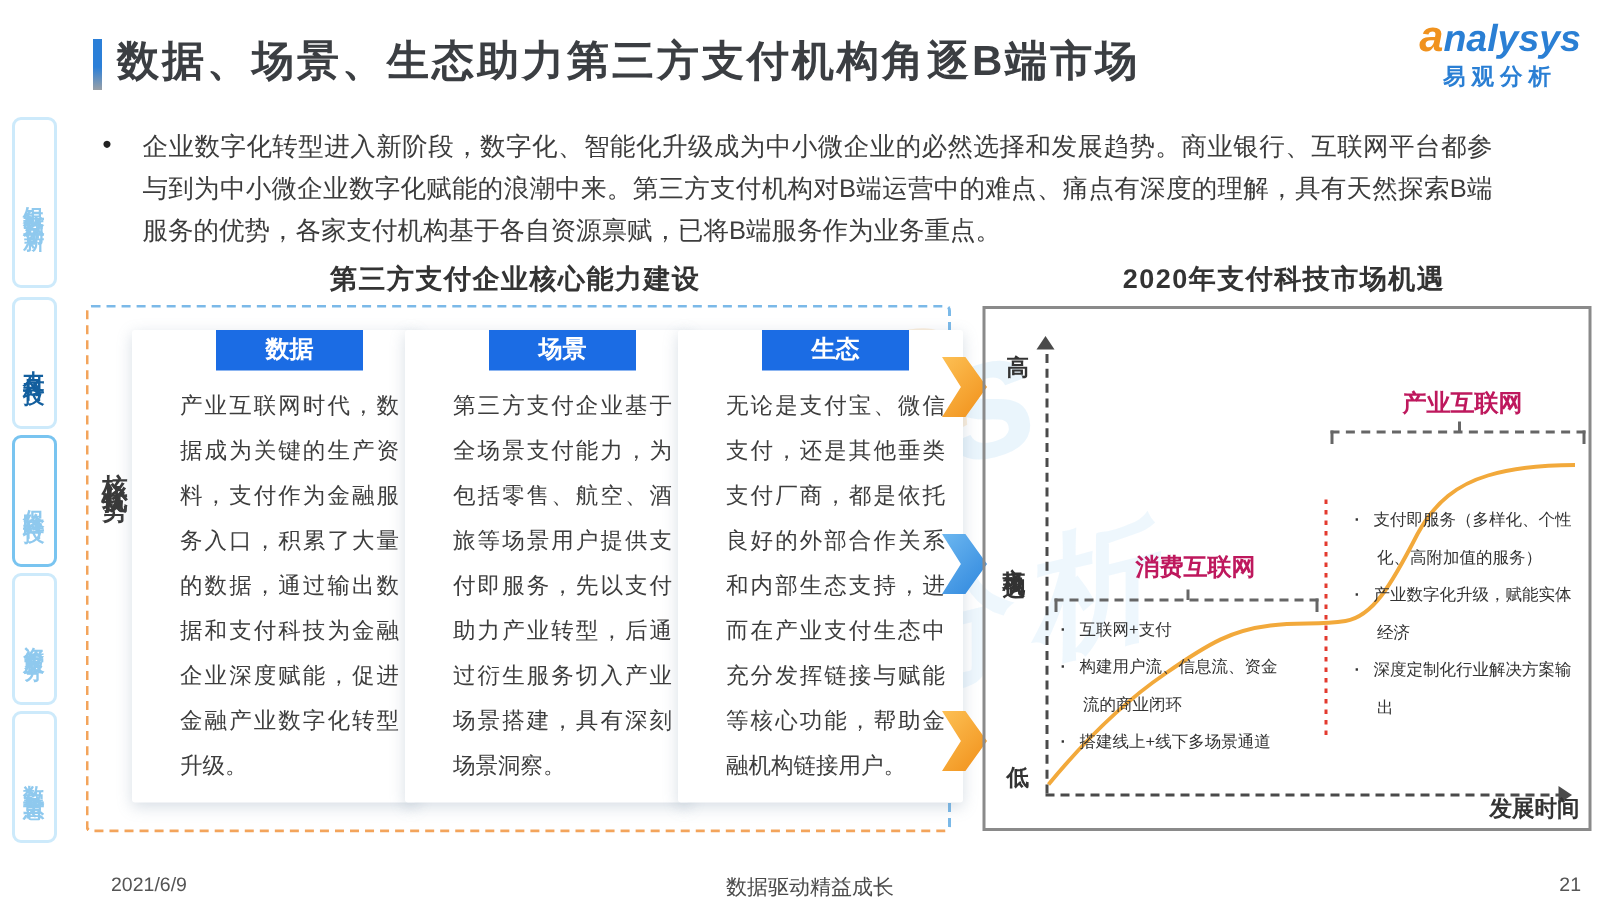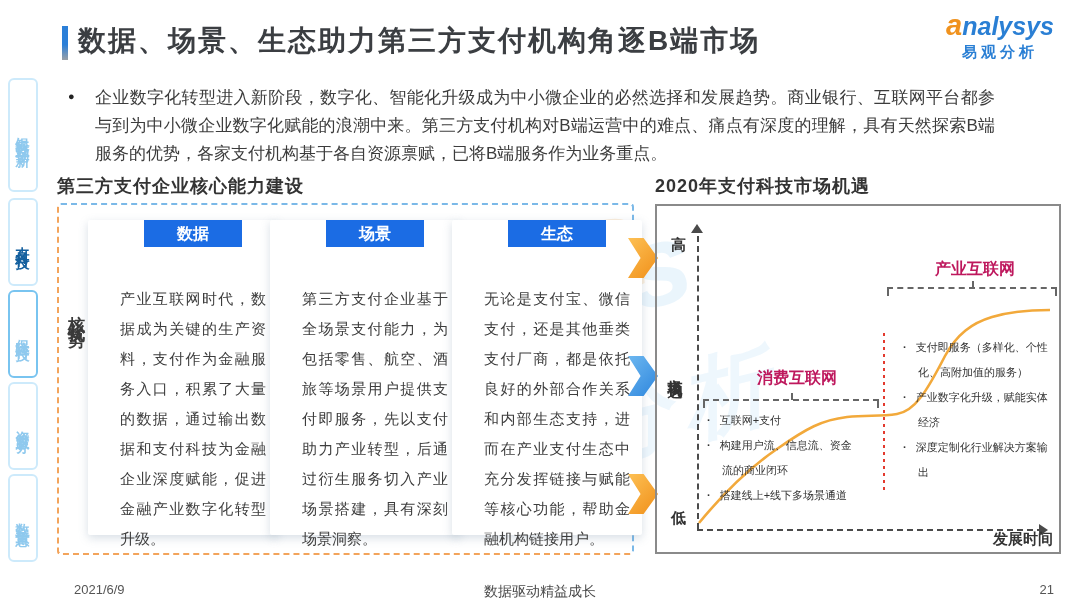--- a/index.html
+++ b/index.html
@@ -25,34 +25,34 @@
             background:#fff;color:#8fc9ee;font-weight:bold;font-size:14px;
             writing-mode:vertical-rl;text-orientation:upright;letter-spacing:3px;
             display:flex;align-items:center;justify-content:center;}
   .side-tab.active{color:#135f9e;}
   .side-tab.hl{border-color:#79c4f0;}
   
   .intro-bullet{position:absolute;left:68px;top:90px;font-size:11px;color:#222;}
   .intro{position:absolute;left:95px;top:84px;width:900px;font-size:17px;line-height:28px;
          color:#3c3c3c;text-align:justify;}
   
-  .sec-title{position:absolute;top:174px;font-size:18px;font-weight:bold;color:#333;letter-spacing:1px;}
+  .sec-title{position:absolute;top:174px;font-size:18px;font-weight:bold;color:#333;text-align:center;letter-spacing:1px;}
   .sec-title.left{left:57px;width:573px;}
   .sec-title.right{left:655px;width:402px;}
   
   .cap-box{position:absolute;left:57px;top:203px;width:573px;height:348px;border-radius:4px;
            border:2px dashed #f3a45b;border-top-color:#7bb9e8;border-right-color:#7bb9e8;}
   .core-label{position:absolute;left:60px;top:302px;width:28px;writing-mode:vertical-rl;
               text-orientation:upright;font-weight:bold;font-size:17px;color:#3a3a3a;letter-spacing:5px;}
   .card{position:absolute;top:220px;width:170px;height:315px;background:#fff;border-radius:2px;
         box-shadow:0 3px 10px rgba(110,135,160,0.28);padding-left:20px;}
   .card.c1{left:88px;} .card.c2{left:270px;} .card.c3{left:452px;}
   .card-tag{width:98px;height:27px;margin:0 auto;background:#1b6ce4;color:#fff;font-size:16px;
             font-weight:bold;text-align:center;line-height:27px;}
-  .card-text{padding:9px 12px 0;font-size:15px;line-height:30px;color:#3d3d3d;text-align:justify;margin-top:28px;}
+  .card-text{padding:9px 12px 0;font-size:15px;line-height:30px;color:#3d3d3d;text-align:justify;}
   
   .chev{position:absolute;left:628px;width:30px;height:40px;
         clip-path:polygon(0 0,52% 0,100% 50%,52% 100%,0 100%,42% 50%);}
   .chev.orange{background:linear-gradient(135deg,#fdc054,#f08f19);}
   .chev.blue{background:linear-gradient(135deg,#6cb7f0,#2e86dd);}
   .chev.a1{top:238px;} .chev.a2{top:356px;} .chev.a3{top:474px;}
   
   .chart{position:absolute;left:655px;top:204px;width:402px;height:346px;border:2px solid #8a8a8a;background:transparent;}
   .chart *{position:absolute;}
   .y-axis{left:40px;top:30px;height:293px;border-left:2px dashed #4a4a4a;}

